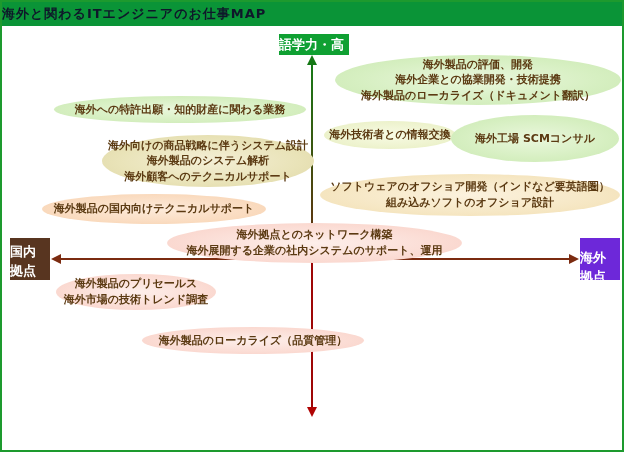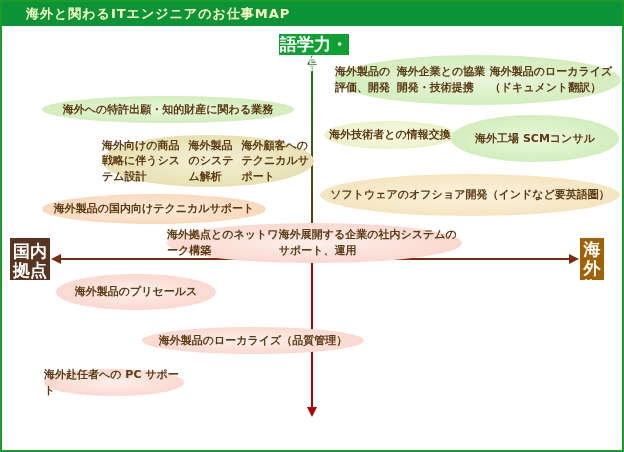--- a/index.html
+++ b/index.html
@@ -3,49 +3,49 @@
 <meta charset="utf-8">
 <style>
   html,body { margin:0; padding:0; background:#fff; }
   .page {
     position:relative; width:624px; height:452px; box-sizing:border-box;
     border:2px solid #1d9a2e; background:#fff; overflow:hidden;
     font-family:"DejaVu Sans", sans-serif;
   }
   .header {
     position:absolute; left:0; top:0; width:100%; height:24px;
-    background:#0a9437; color:#fef9c3; font-size:13px; font-weight:bold;
-    line-height:24px; padding-left:24px; box-sizing:border-box; letter-spacing:1px;
+    background:#0a9437; color:#0f172a; font-size:13px; font-weight:bold;
+    line-height:24px; padding-left:0; box-sizing:border-box; letter-spacing:1px;
   }
   .map { position:absolute; left:0; top:24px; width:620px; height:424px; }
 
   
   .line { position:absolute; z-index:1; }
   .vline-top { left:309px; top:38px; width:2px; height:194px;
     background:linear-gradient(to bottom,#177a17 0%,#40500f 50%,#6b2a10 100%); }
   .vline-bottom { left:309px; top:232px; width:2px; height:152px; background:#9e0707; }
   .hline { left:58px; top:232px; width:510px; height:2px; background:#7b2b10; }
   .arr { position:absolute; width:0; height:0; z-index:1; }
   .arr-up { left:305px; top:29px; border-left:5px solid transparent; border-right:5px solid transparent; border-bottom:10px solid #157815; }
   .arr-down { left:305px; top:381px; border-left:5px solid transparent; border-right:5px solid transparent; border-top:10px solid #b00404; }
   .arr-left { left:49px; top:228px; border-top:5px solid transparent; border-bottom:5px solid transparent; border-right:10px solid #7b2b10; }
   .arr-right { left:567px; top:228px; border-top:5px solid transparent; border-bottom:5px solid transparent; border-left:10px solid #7b2b10; }
 
   
   .axis-box { position:absolute; z-index:3; color:#fff; font-weight:bold;
-    font-size:17px; text-align:center; box-sizing:border-box; }
+    font-size:13px; box-sizing:border-box; }
   .ax-top { left:277px; top:8px; width:70px; height:21px; line-height:21px; background:#0fa032; }
   .ax-bottom { left:278px; top:395px; width:70px; height:21px; line-height:21px; background:#b50d10; }
   .ax-left { left:8px; top:212px; width:40px; height:42px; line-height:19px; padding-top:4px; background:#583520; }
-  .ax-right { left:578px; top:212px; width:24px; height:42px; line-height:19px; padding-top:2px; background:#a16207; }
+  .ax-right { left:578px; top:212px; width:40px; height:42px; line-height:19px; padding-top:10px; background:#6d28d9; }
 
   
   .bubble { position:absolute; z-index:2; border-radius:50%;
-    display:flex; flex-direction:row; justify-content:center; align-items:center;
-    text-align:left; font-size:11px; font-weight:bold; color:#5b3a12; line-height:1.42; }
+    display:flex; flex-direction:column; justify-content:center; align-items:center;
+    text-align:right; font-size:11px; font-weight:bold; color:#5b3a12; line-height:1.42; }
   .b-green { background:radial-gradient(ellipse at center,#eaf7dd 0%,#d6efc1 60%,#cae8b2 100%); }
   .b-lime  { background:radial-gradient(ellipse at center,#f8fbe4 0%,#eef3cf 60%,#e5edbe 100%); }
   .b-khaki { background:radial-gradient(ellipse at center,#f4efd6 0%,#e9e3b8 60%,#ded7a5 100%); }
   .b-tan   { background:radial-gradient(ellipse at center,#fcf2de 0%,#f6e7c4 60%,#f1deb1 100%); }
   .b-peach { background:radial-gradient(ellipse at center,#fdebdb 0%,#fadcc1 60%,#f7d1ae 100%); }
   .b-pink  { background:radial-gradient(ellipse at center,#fdefeb 0%,#fbdcd4 60%,#f8cfc5 100%); }
 </style>
 </head>
 <body>
 
@@ -66,21 +66,21 @@
     <div class="axis-box ax-top">語学力・高</div>
     <div class="axis-box ax-left">
       <div>国内</div>
       <div>拠点</div>
     </div>
     <div class="axis-box ax-right">
       <div>海外</div>
       <div>拠点</div>
     </div>
 
-    <div class="bubble b-green" style="left:40px; top:70px; width:252px; height:27px;">
+    <div class="bubble b-green" style="left:52px; top:70px; width:252px; height:27px;">
       <div>海外への特許出願・知的財産に関わる業務</div>
     </div>
 
     <div class="bubble b-green" style="left:333px; top:29px; width:286px; height:50px;">
       <div>海外製品の評価、開発</div>
       <div>海外企業との協業開発・技術提携</div>
       <div>海外製品のローカライズ（ドキュメント翻訳）</div>
     </div>
 
     <div class="bubble b-lime" style="left:322px; top:95px; width:132px; height:28px;">
@@ -92,38 +92,37 @@
     </div>
 
     <div class="bubble b-khaki" style="left:100px; top:109px; width:212px; height:52px;">
       <div>海外向けの商品戦略に伴うシステム設計</div>
       <div>海外製品のシステム解析</div>
       <div>海外顧客へのテクニカルサポート</div>
     </div>
 
     <div class="bubble b-tan" style="left:318px; top:148px; width:300px; height:42px;">
       <div>ソフトウェアのオフショア開発（インドなど要英語圏）</div>
+      <div>組み込みソフトのオフショア設計</div>
     </div>
 
     <div class="bubble b-peach" style="left:40px; top:168px; width:224px; height:30px;">
       <div>海外製品の国内向けテクニカルサポート</div>
     </div>
 
     <div class="bubble b-pink" style="left:165px; top:197px; width:295px; height:40px;">
       <div>海外拠点とのネットワーク構築</div>
       <div>海外展開する企業の社内システムのサポート、運用</div>
     </div>
 
     <div class="bubble b-pink" style="left:42px; top:248px; width:160px; height:36px;margin-left:12px;">
       <div>海外製品のプリセールス</div>
+      <div>海外市場の技術トレンド調査</div>
     </div>
 
 
     <div class="bubble b-pink" style="left:140px; top:301px; width:222px; height:27px;">
       <div>海外製品のローカライズ（品質管理）</div>
     </div>
 
-    <div class="bubble b-pink" style="left:42px; top:343px; width:140px; height:27px;">
-      <div>海外赴任者への PC サポート</div>
-    </div>
 
   </div>
 </div>
 
 </body></html>

